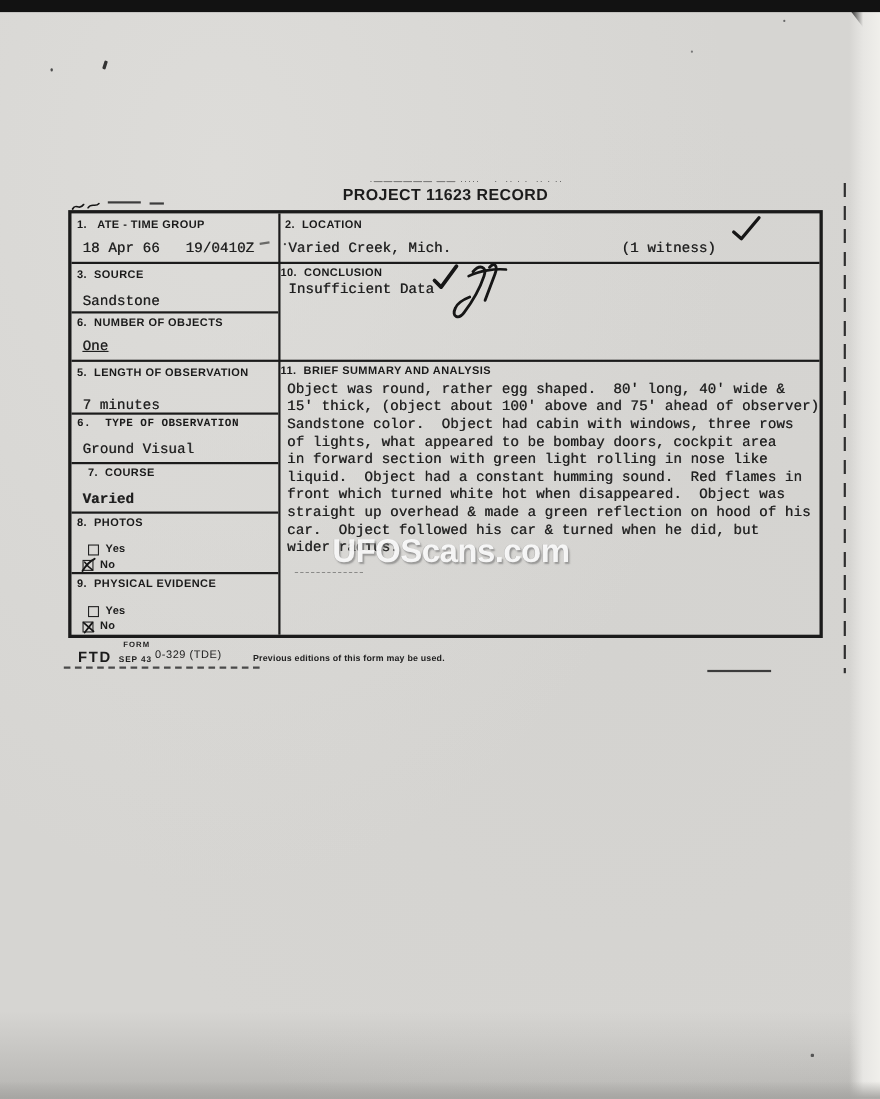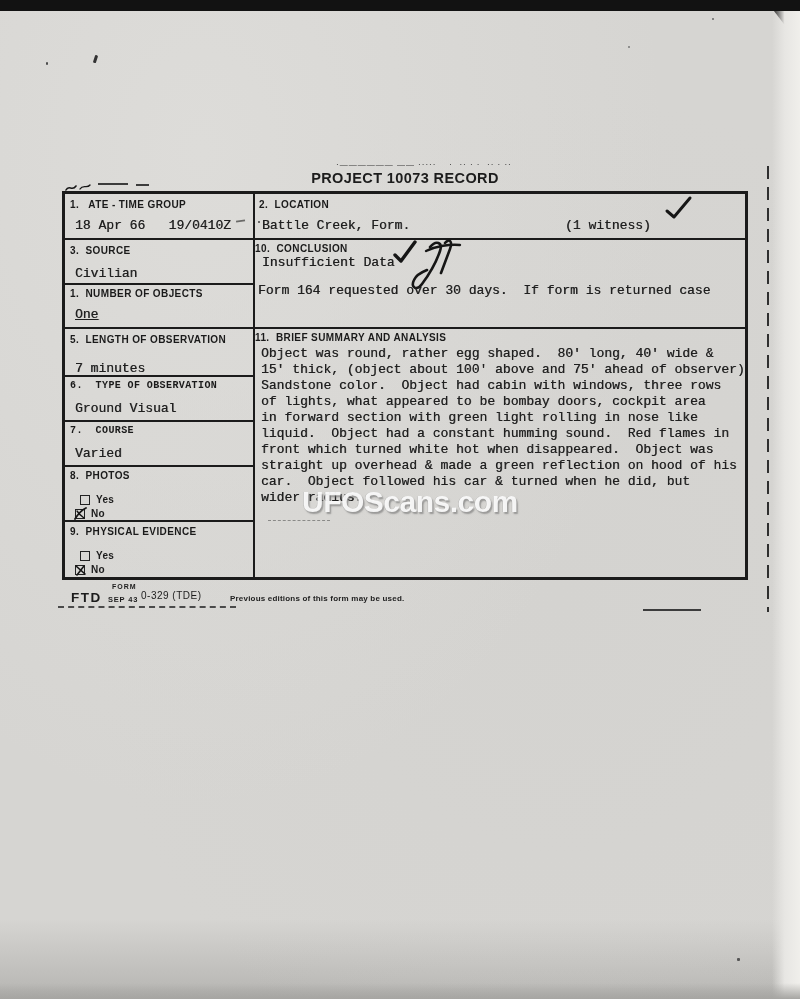--- a/index.html
+++ b/index.html
@@ -84,66 +84,66 @@
   <div class="artifact-dash" style="left:236px;top:220px;width:9px;height:1.5px;transform:rotate(-8deg);background:#6a6a68;"></div>
 
   <svg class="mark-svg" style="left:63px;top:180px;" width="34" height="14" viewBox="0 0 34 14">
     <path d="M3 10 C6 4 9 12 13 6" stroke-width="1.6"></path>
     <path d="M17 9 C20 4 24 9 27 5" stroke-width="1.4"></path>
   </svg>
   <div class="artifact-dash" style="left:98px;top:183px;width:30px;height:2px;"></div>
   <div class="artifact-dash" style="left:136px;top:184px;width:13px;height:2px;"></div>
 
   <div class="title-dashes">·—————— —— ·····    ·  ·· · ·  ·· · ··</div>
-  <div class="doc-title">PROJECT 10073 RECORD</div>
+  <div class="doc-title">PROJECT 11623 RECORD</div>
 
   <div class="form-table">
     <div class="vline"></div>
     <div class="hline full" style="top:44px;"></div>
     <div class="hline full" style="top:133px;"></div>
     <div class="hline leftcol" style="top:89px;"></div>
     <div class="hline leftcol" style="top:181px;"></div>
     <div class="hline leftcol" style="top:226px;"></div>
     <div class="hline leftcol" style="top:271px;"></div>
     <div class="hline leftcol" style="top:326px;"></div>
 
     <div class="lbl" style="left:5px;top:5px;">1.   ATE - TIME GROUP</div>
     <div class="val" style="left:10px;top:24px;">18 Apr 66   19/0410Z</div>
 
     <div class="lbl" style="left:194px;top:5px;">2.  LOCATION</div>
-    <div class="val" style="left:197px;top:24px;">Battle Creek, Form.</div>
+    <div class="val" style="left:197px;top:24px;">Varied Creek, Mich.</div>
     <div class="val" style="left:500px;top:24px;">(1 witness)</div>
     <svg class="mark-svg" style="left:598px;top:1px;" width="30" height="26" viewBox="0 0 30 26">
       <path d="M4 16 L11 22 L27 3" stroke-width="3"></path>
     </svg>
 
     <div class="lbl" style="left:5px;top:51px;">3.  SOURCE</div>
-    <div class="val" style="left:10px;top:72px;">Civilian</div>
+    <div class="val" style="left:10px;top:72px;">Sandstone</div>
 
-    <div class="lbl" style="left:5px;top:94px;">1.  NUMBER OF OBJECTS</div>
+    <div class="lbl" style="left:5px;top:94px;">6.  NUMBER OF OBJECTS</div>
     <div class="val" style="left:10px;top:113px;text-decoration:underline;">One</div>
 
     <div class="lbl" style="left:190px;top:49px;">10.  CONCLUSION</div>
     <div class="val" style="left:197px;top:61px;">Insufficient Data</div>
     <svg class="mark-svg" style="left:325px;top:42px;" width="82" height="58" viewBox="0 0 82 58">
       <path d="M5 19 L11 25 L25 6" stroke-width="3.4"></path>
       <path d="M40 11 C46 4 53 6 50 15 C46 27 38 40 32 48 C27 55 20 52 24 44 C26 39 32 36 37 34" stroke-width="2.6"></path>
       <path d="M55 7 C59 2 63 5 60 13 L51 37" stroke-width="2.6"></path>
       <path d="M36 15 C46 10 60 8 70 9" stroke-width="2.4"></path>
     </svg>
-    <div class="lines" style="left:193px;top:89px;line-height:16.5px;"><div>Form 164 requested over 30 days.  If form is returned case</div></div>
+    <div class="lines" style="left:193px;top:89px;line-height:16.5px;"></div>
 
     <div class="lbl" style="left:5px;top:140px;">5.  LENGTH OF OBSERVATION</div>
     <div class="val" style="left:10px;top:167px;text-align:right;">7 minutes</div>
 
     <div class="lbl" style="left:5px;top:186px;font-family:Liberation Mono, monospace;">6.  TYPE OF OBSERVATION</div>
     <div class="val" style="left:10px;top:207px;">Ground Visual</div>
 
-    <div class="lbl" style="left:5px;top:231px;font-family:Liberation Mono, monospace;">7.  COURSE</div>
-    <div class="val" style="left:10px;top:252px;">Varied</div>
+    <div class="lbl" style="left:15px;top:231px;">7.  COURSE</div>
+    <div class="val" style="left:10px;top:252px;font-weight:bold;">Varied</div>
 
     <div class="lbl" style="left:5px;top:276px;">8.  PHOTOS</div>
     <div class="cb-row" style="left:15px;top:300px;">
       <span class="cb-box"></span>
       <span>Yes</span>
     </div>
     <div class="cb-row" style="left:10px;top:314px;">
       <span class="cb-box">
         <svg width="15" height="15" viewBox="0 0 15 15">
           <path d="M2 13 C5 8 9 4 13 2" fill="none" stroke="#161616" stroke-width="1.8" stroke-linecap="round"></path>

